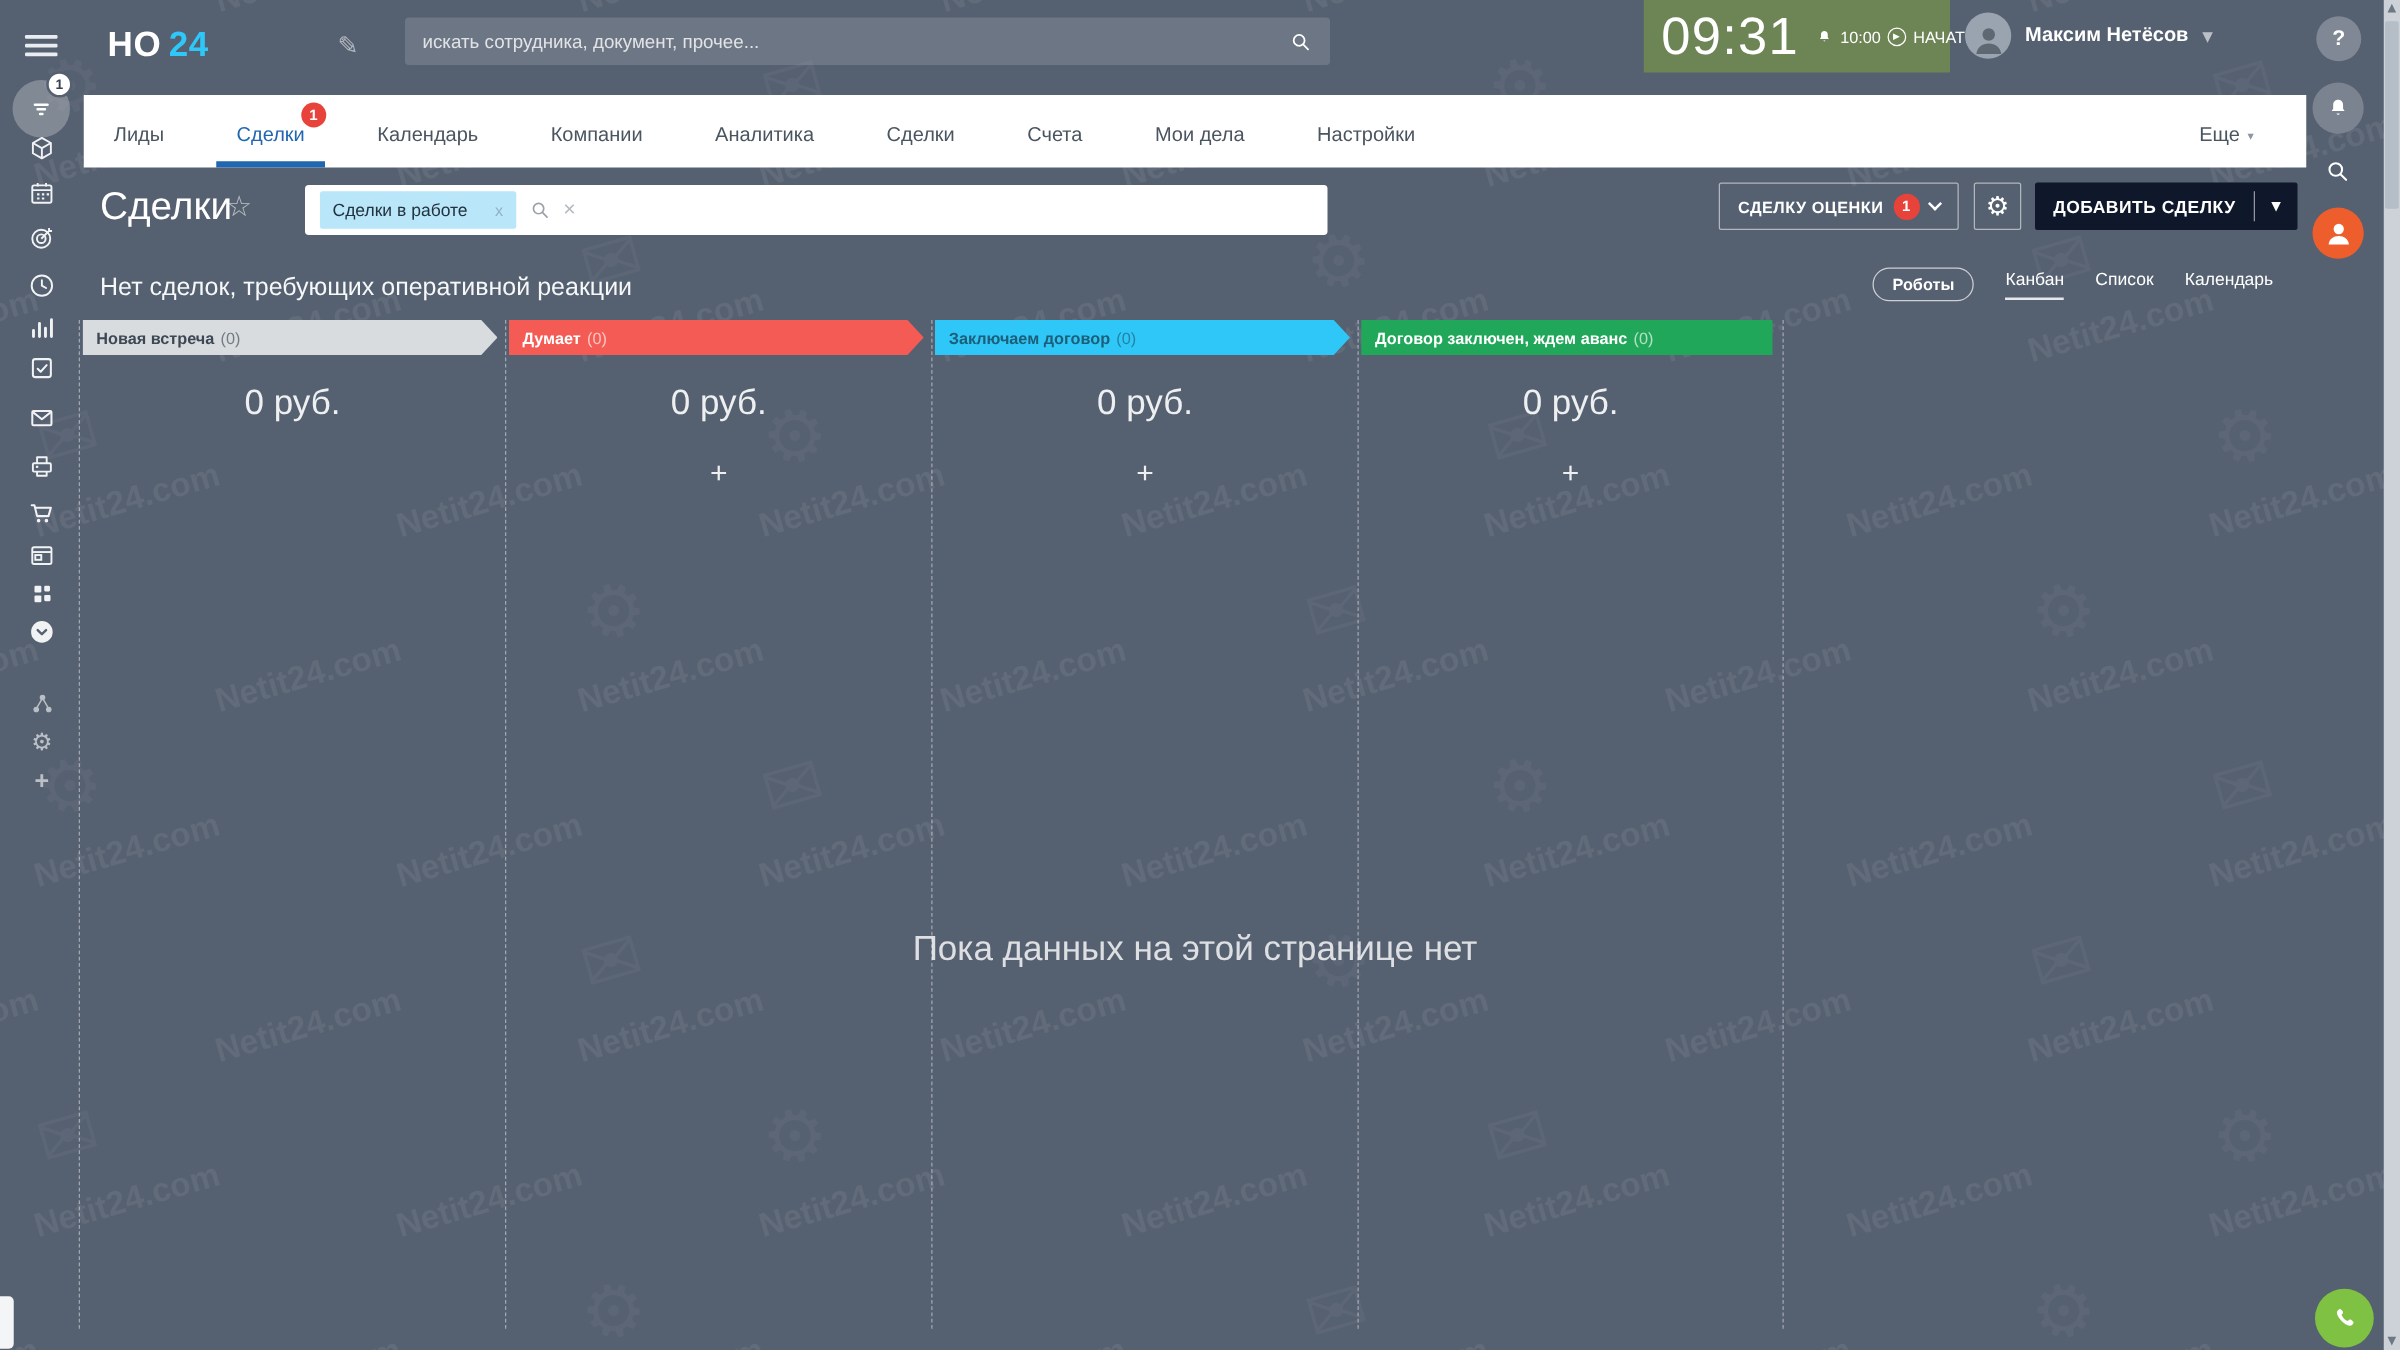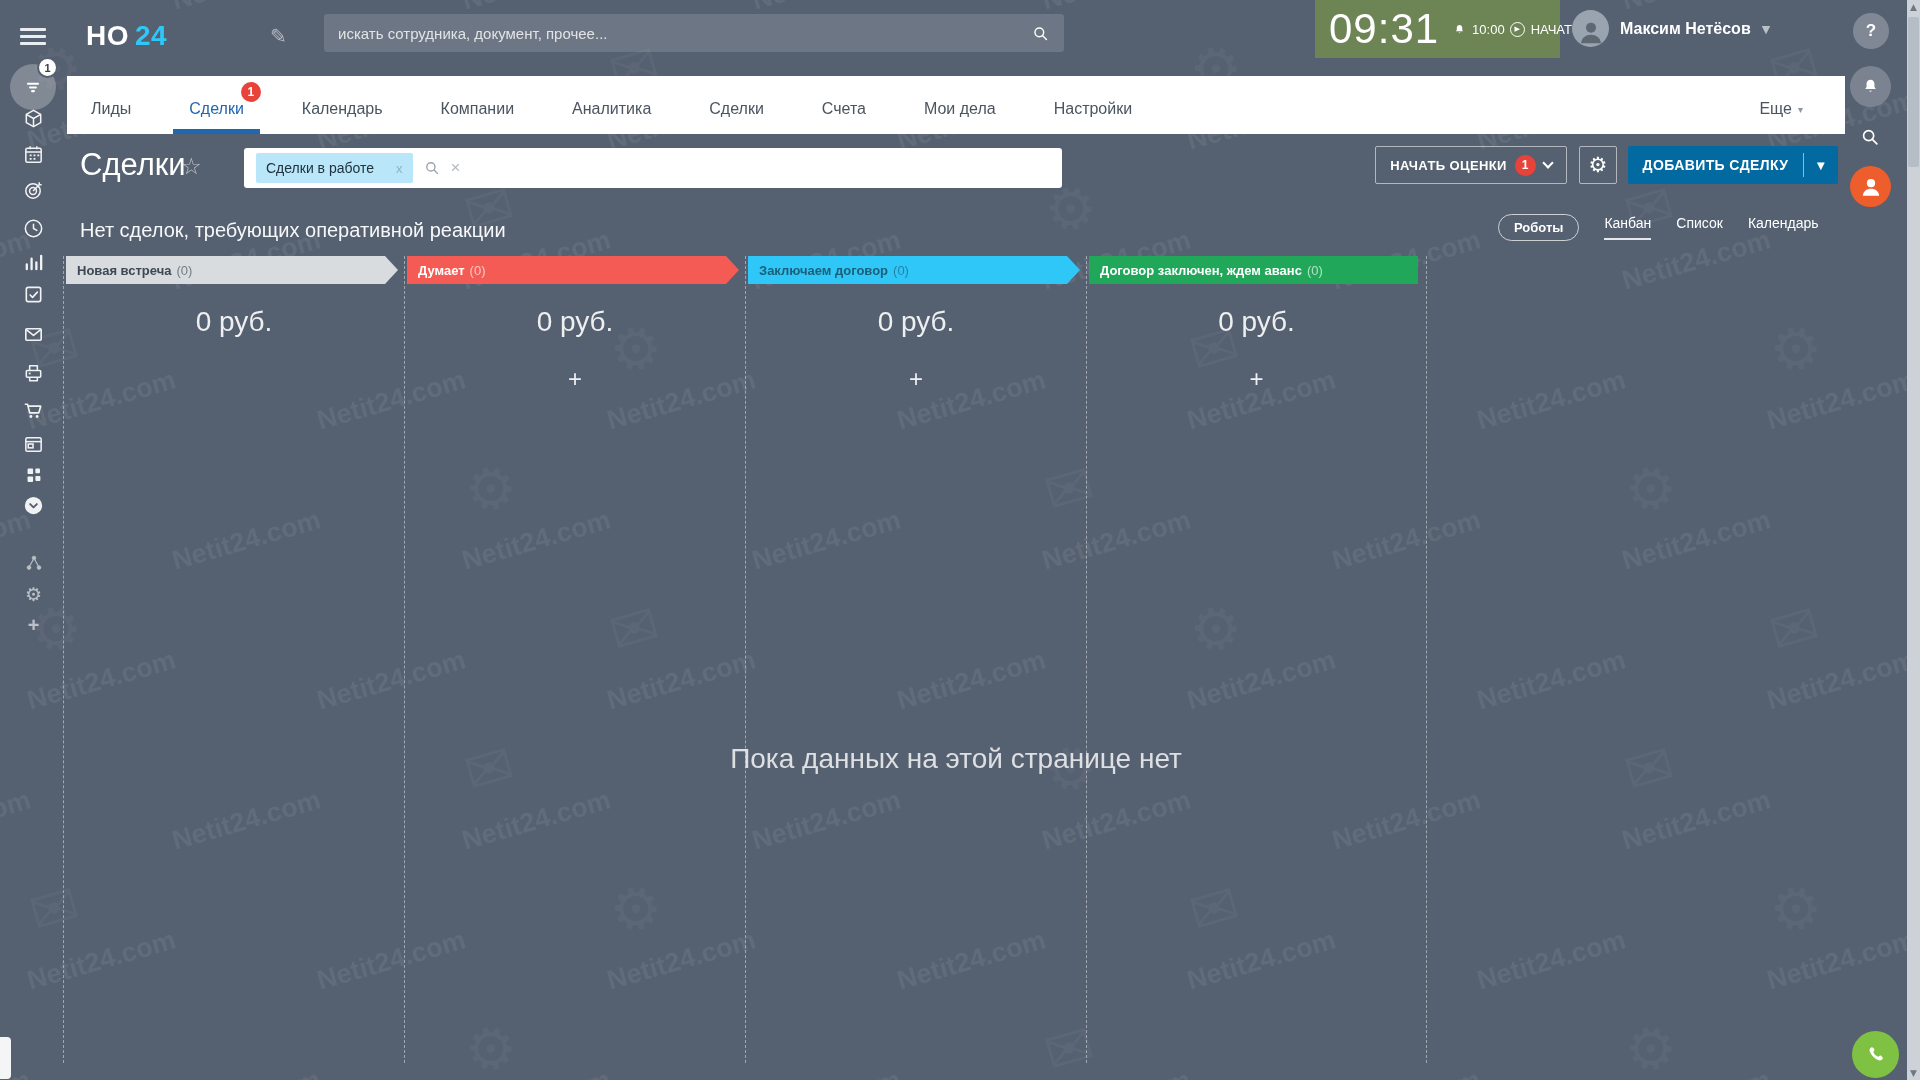--- a/index.html
+++ b/index.html
@@ -48,21 +48,21 @@
   .filterbar{position:absolute;left:244px;top:148px;width:818px;height:40px;background:#fff;border-radius:3px;display:flex;align-items:center;padding:0 12px;gap:10px;z-index:2}
   .chip{background:#b9e6f8;color:#22323e;font-size:14px;height:30px;display:flex;align-items:center;padding:0 10px;border-radius:2px;gap:22px;cursor:pointer}
   .chip .x{color:#8fb2c4;font-size:13px;cursor:pointer}
   .filterbar input{flex:1;border:none;outline:none;font-size:14px;color:#555;background:transparent;font-family:inherit}
   .filterbar input::placeholder{color:#a5abb2}
   .filter-clear{color:#b4bac0;font-size:17px;cursor:pointer}
   .funnel-btn{position:absolute;left:1375px;top:146px;width:192px;height:38px;border:1px solid rgba(255,255,255,.55);border-radius:2px;display:flex;align-items:center;justify-content:center;gap:8px;color:#fff;font-size:13px;font-weight:bold;letter-spacing:.4px;cursor:pointer;z-index:2}
   .badge-red{background:#e8433a;color:#fff;min-width:21px;height:21px;border-radius:50%;font-size:12px;display:flex;align-items:center;justify-content:center;font-weight:bold}
   .chev{width:8px;height:8px;border-right:2px solid #fff;border-bottom:2px solid #fff;transform:rotate(45deg);margin-top:-4px}
   .gear-btn{position:absolute;left:1579px;top:146px;width:38px;height:38px;border:1px solid rgba(255,255,255,.55);border-radius:2px;color:#fff;font-size:21px;display:flex;align-items:center;justify-content:center;cursor:pointer;z-index:2}
-  .add-btn{position:absolute;left:1628px;top:146px;width:210px;height:38px;background:#0369a1;border-radius:2px;color:#fff;font-weight:bold;font-size:14px;letter-spacing:.4px;display:flex;align-items:center;cursor:pointer;z-index:2}
+  .add-btn{position:absolute;left:1628px;top:146px;width:210px;height:38px;background:#0f172a;border-radius:2px;color:#fff;font-weight:bold;font-size:14px;letter-spacing:.4px;display:flex;align-items:center;cursor:pointer;z-index:2}
   .add-btn .lbl{flex:1;text-align:center}
   .add-btn .split{width:1px;height:24px;background:rgba(255,255,255,.55)}
   .add-btn .caret{width:34px;text-align:center;font-size:10px}
 
   
   .status-msg{position:absolute;left:80px;top:219px;font-size:20px;color:rgba(255,255,255,.95);z-index:2}
   .views{position:absolute;left:1498px;top:214px;display:flex;align-items:center;gap:25px;color:#fff;font-size:14px;z-index:2}
   .view-pill{border:1px solid rgba(255,255,255,.7);border-radius:15px;padding:5px 15px;font-weight:bold;font-size:13px;cursor:pointer}
   .view-link{cursor:pointer;padding-bottom:7px;border-bottom:2px solid transparent}
   .view-link.active{border-bottom-color:rgba(255,255,255,.85)}
@@ -448,21 +448,21 @@
   <span>
       <svg class="ic" width="18" height="18" viewBox="0 0 24 24" fill="none" stroke="#9aa1a8" stroke-width="1.8" stroke-linecap="round">
         <circle cx="10.5" cy="10.5" r="5.5"></circle>
         <path d="M14.8 14.8 19.5 19.5"></path>
       </svg>
     </span>
   <span class="filter-clear">×</span>
 </div>
 
 <div class="funnel-btn">
-  <span>НАЧАТЬ ОЦЕНКИ</span>
+  <span>СДЕЛКУ ОЦЕНКИ</span>
   <span class="badge-red">1</span>
   <span class="chev"></span>
 </div>
 <div class="gear-btn sym">⚙</div>
 <div class="add-btn">
   <span class="lbl">ДОБАВИТЬ СДЕЛКУ</span>
   <span class="split"></span>
   <span class="caret sym">▼</span>
 </div>
 

